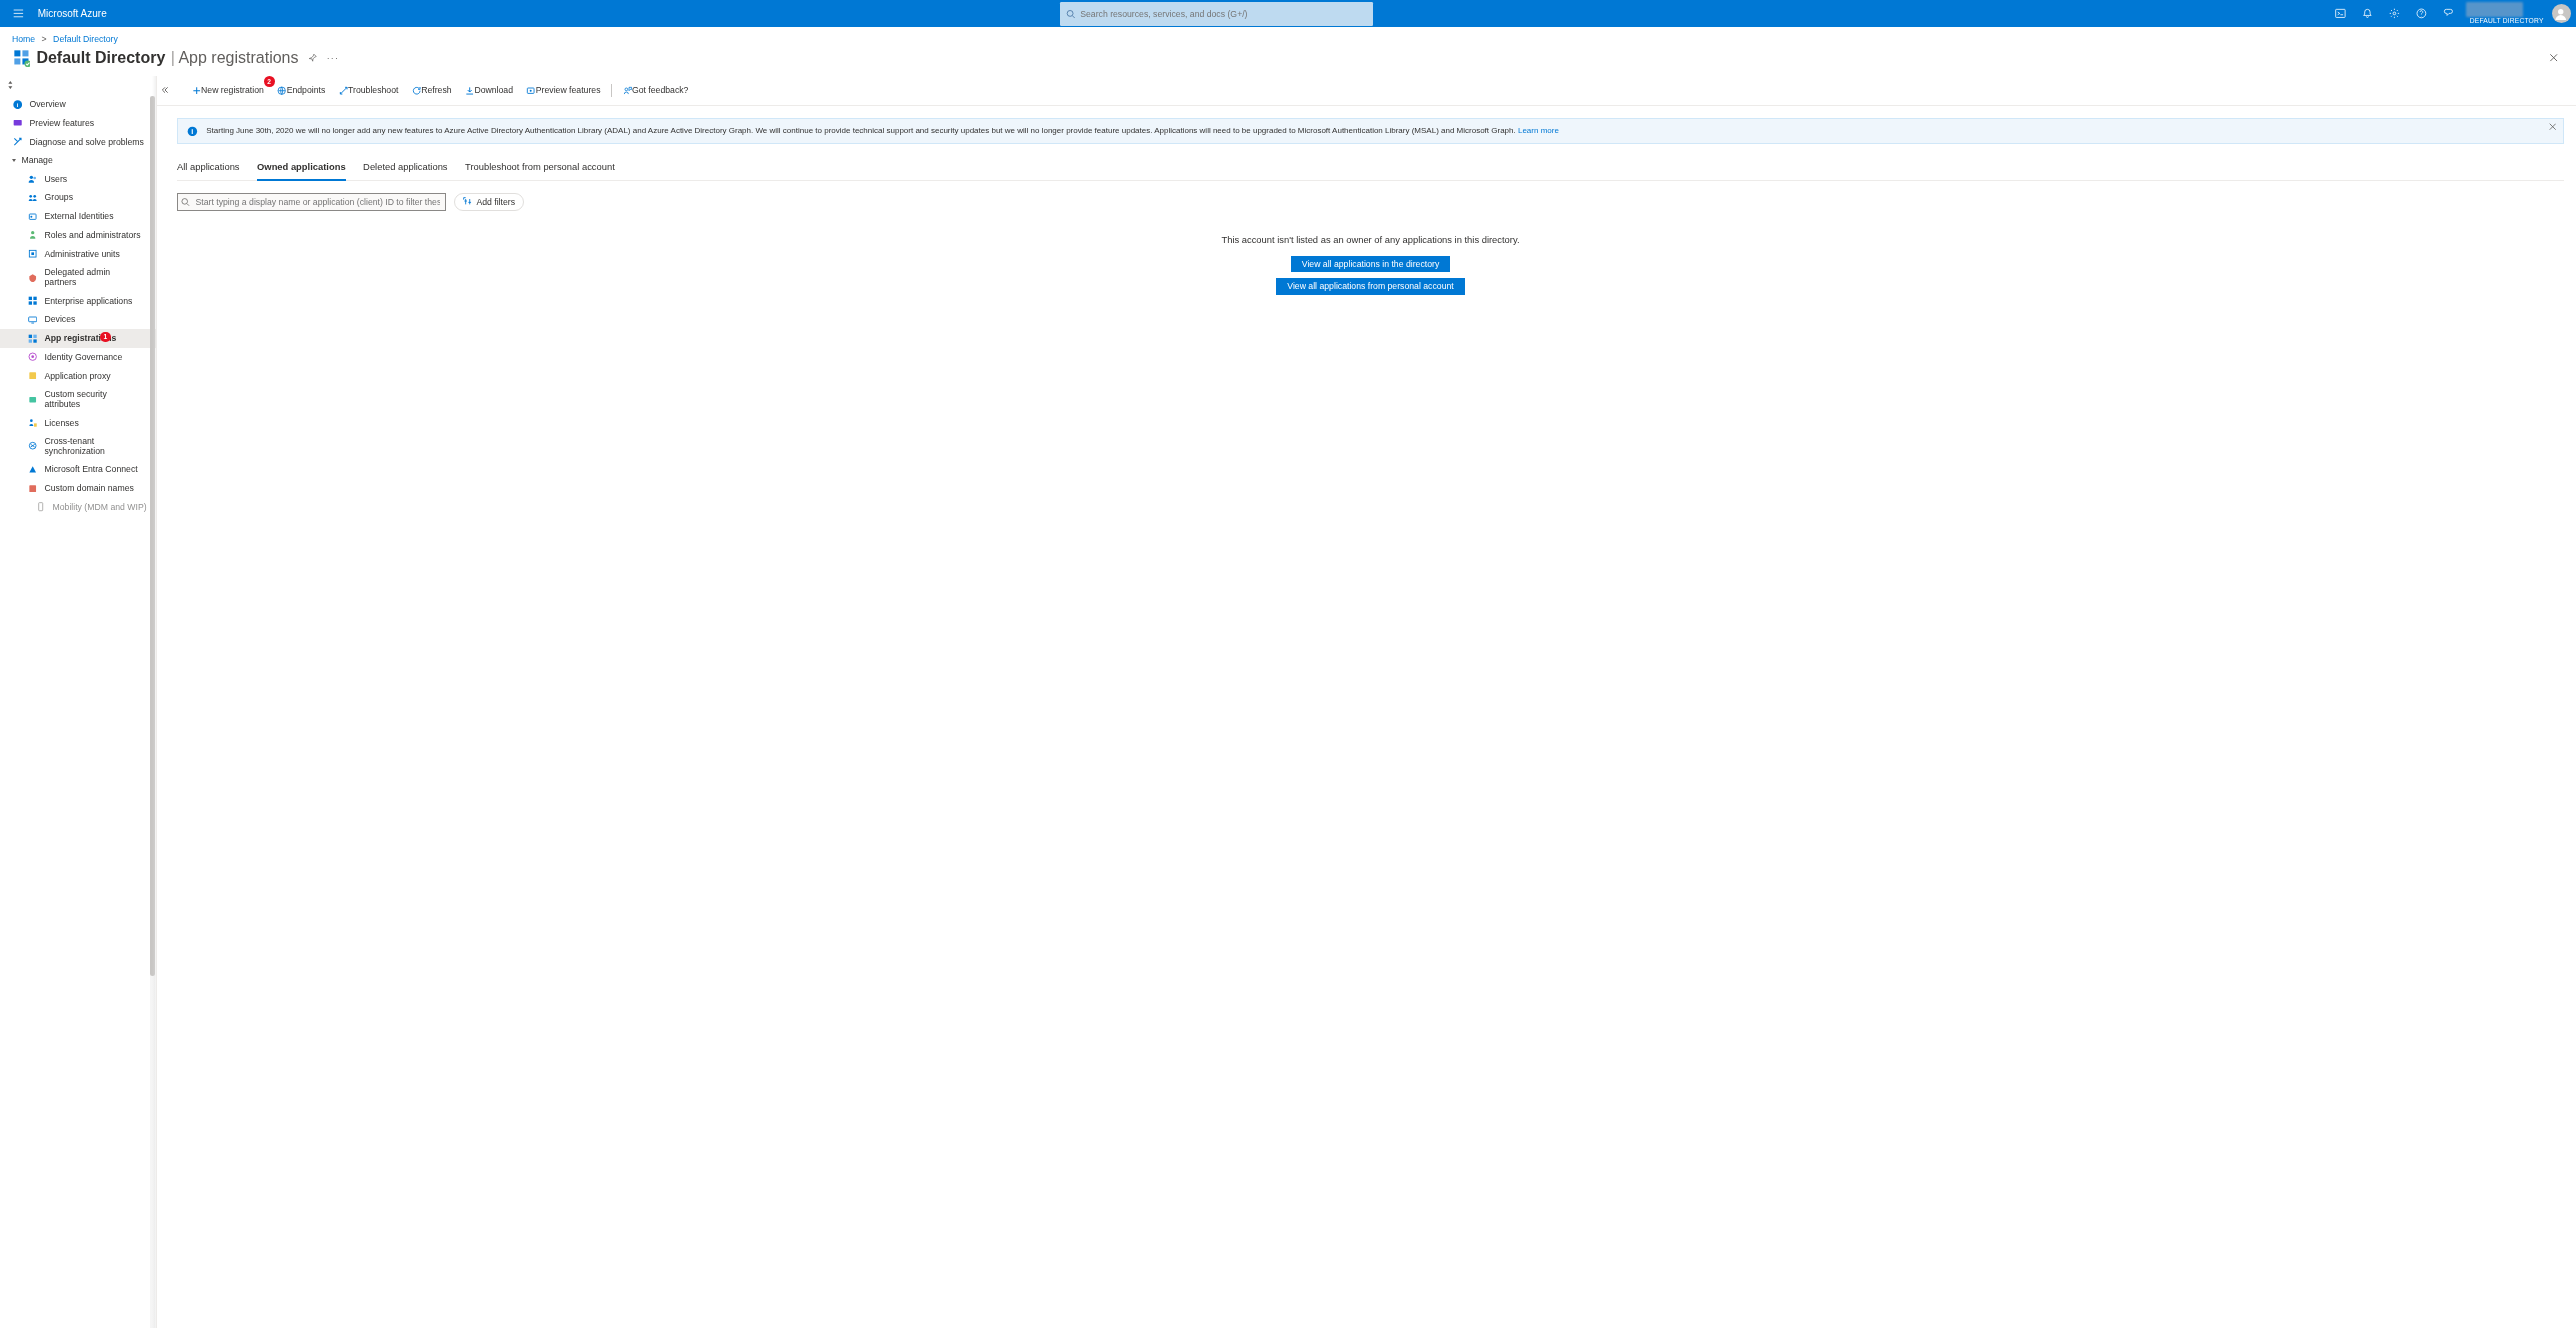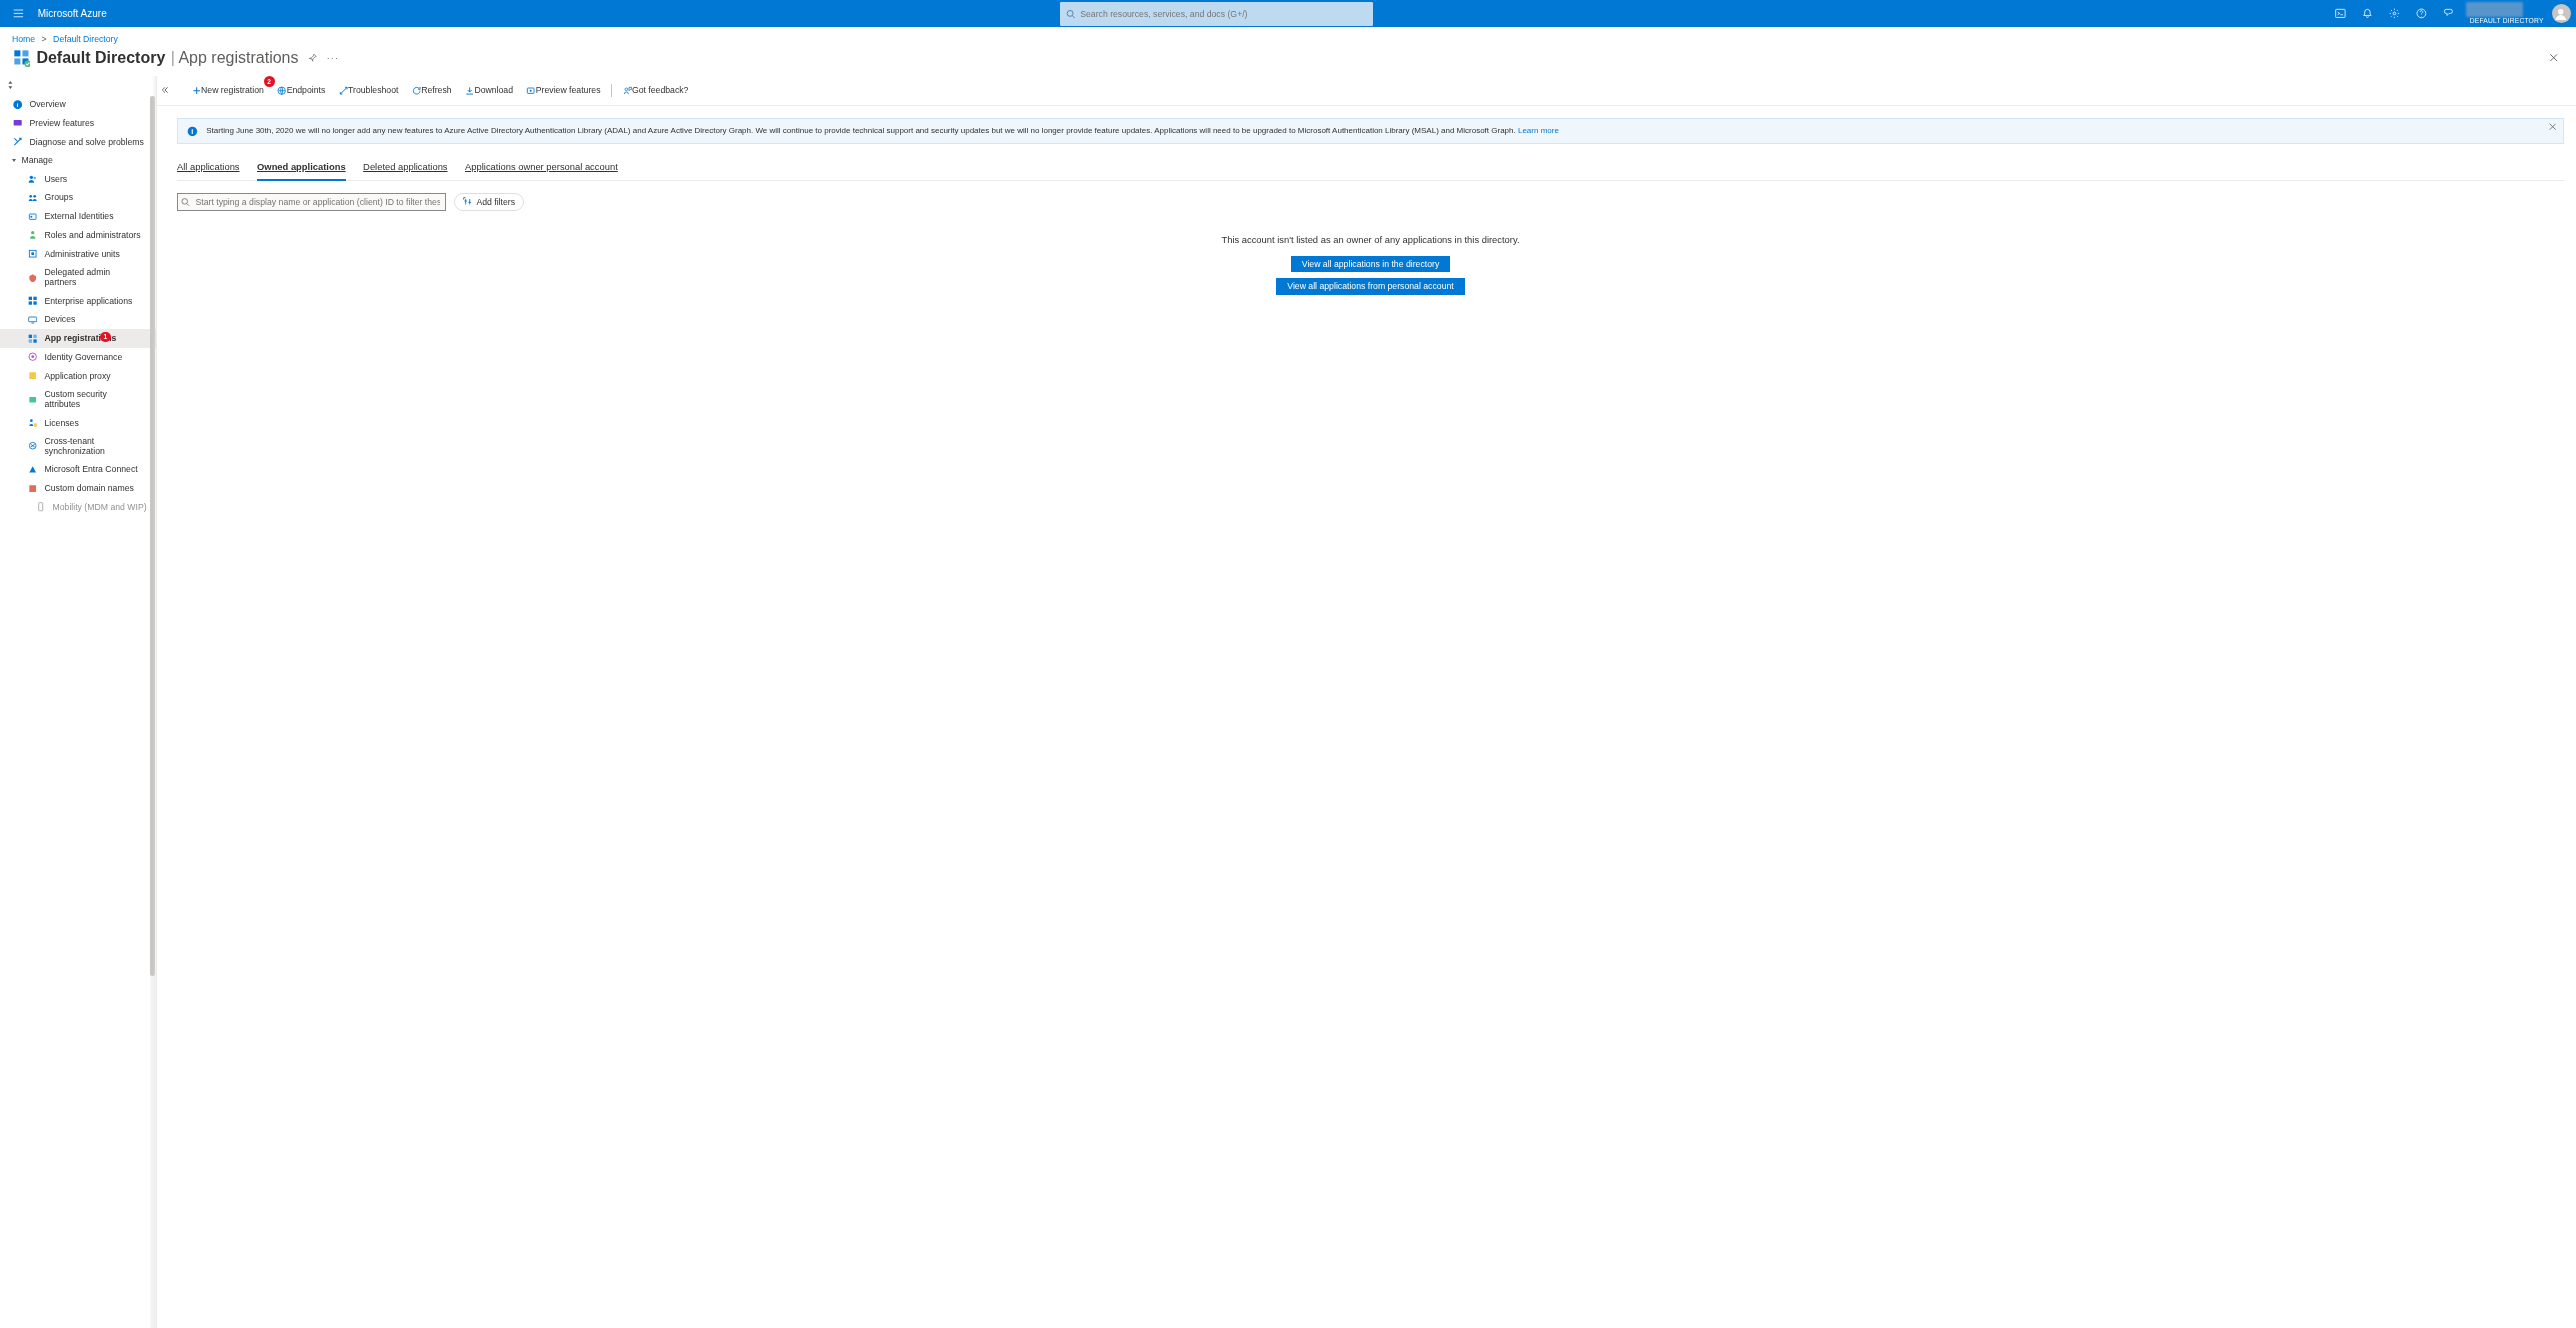--- a/index.html
+++ b/index.html
@@ -57,21 +57,21 @@
 .cmd-item { display:flex; align-items:center; padding:0 6.7px; height:100%; cursor:pointer; font-size:8.7px; color:#323130; position:relative; }
 .cmd-item svg, .cmd-item .ci { color:#0078d4; }
 .cmd-sep { width:0.7px; height:13.5px; background:#c8c6c4; margin:0 4px; }
 
 .info-banner { display:flex; background:#eff6fc; border:0.7px solid #d0e7f8; margin:12px 0 12px; padding:6.7px 9.4px; font-size:8px; color:#323130; position:relative; }
 .info-banner .info-ico { flex:0 0 13.5px; margin-right:5.4px; }
 .info-banner a { color:#0078d4; text-decoration:none; cursor:pointer; }
 .info-banner .dismiss { position:absolute; right:6.7px; top:4px; color:#605e5c; cursor:pointer; font-size:8.7px; }
 
 .tabs { display:flex; gap:17.5px; border-bottom:0.7px solid #edebe9; font-size:9.4px; }
-.tab { padding:5.4px 0 6.7px; cursor:pointer; color:#323130;text-decoration:underline; }
+.tab { padding:5.4px 0 6.7px; cursor:pointer; color:#323130; }
 .tab.active { font-weight:600; border-bottom:2px solid #0078d4; margin-bottom:-0.7px; }
 
 .filters-row { display:flex; align-items:center; gap:8px; margin:12px 0; }
 .filter-input-wrap { position:relative; }
 .filter-input { width:269px; height:17.5px; border:0.7px solid #8a8886; padding:0 5.4px 0 17.5px; font-size:8.7px; background:#faf9f8; }
 .filter-input-wrap svg { position:absolute; left:4px; top:50%; transform:translateY(-50%); }
 .add-filters { display:flex; align-items:center; gap:4px; background:#fff; border:0.7px solid #e1dfdd; border-radius:9.4px; padding:2.7px 8px; font-size:8.7px; cursor:pointer; color:#323130; }
 .add-filters svg { color:#0078d4; }
 
 .empty { margin-top:23px; text-align:center; }
@@ -454,21 +454,21 @@
           <svg width="7.4" height="7.4" viewBox="0 0 11 11">
               <path d="M1 1l9 9M10 1L1 10" stroke="#605e5c" stroke-width="1.2"></path>
             </svg>
         </span>
       </div>
 
       <div class="tabs">
         <div class="tab">All applications</div>
         <div class="tab active">Owned applications</div>
         <div class="tab">Deleted applications</div>
-        <div class="tab">Applications owner personal account</div>
+        <div class="tab">Troubleshoot from personal account</div>
       </div>
 
       <div class="filters-row">
         <div class="filter-input-wrap">
           <svg width="8.7" height="8.7" viewBox="0 0 14 14">
               <circle cx="6" cy="6" r="4.5" fill="none" stroke="#605e5c" stroke-width="1.2"></circle>
               <line x1="10" y1="10" x2="13" y2="13" stroke="#605e5c" stroke-width="1.2"></line>
             </svg>
           <input class="filter-input" placeholder="Start typing a display name or application (client) ID to filter these r..." style="">
         </div>

